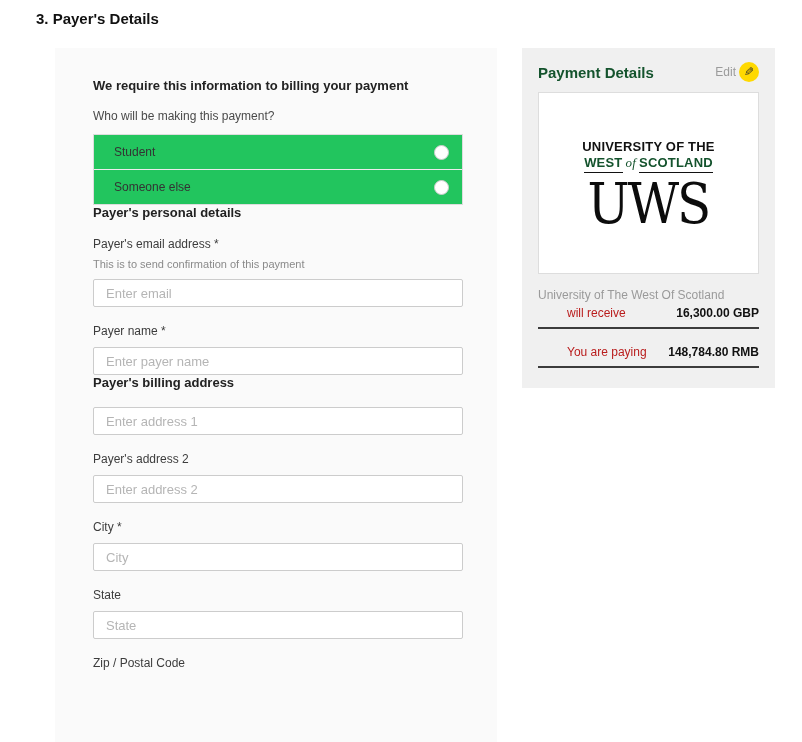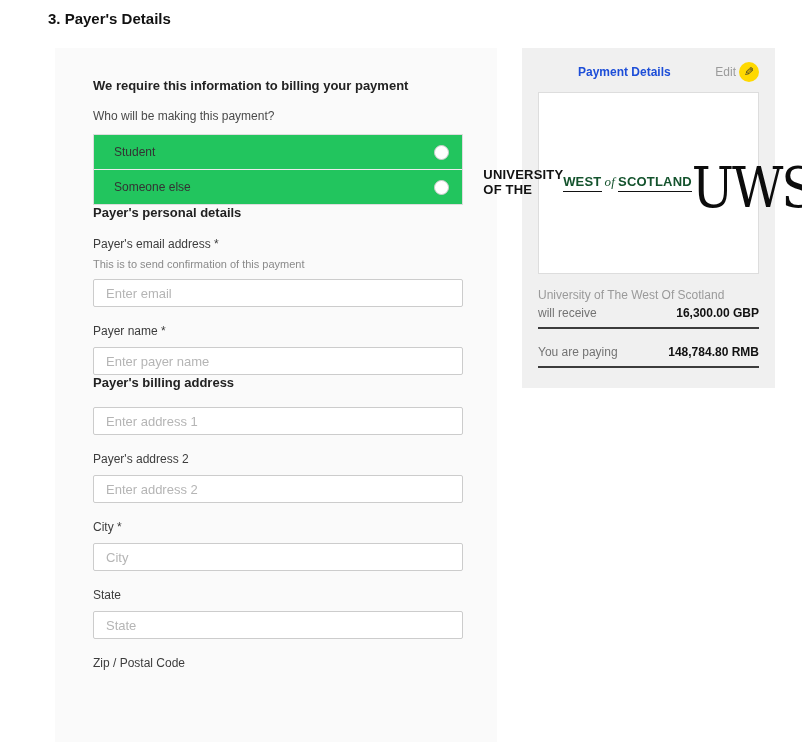--- a/index.html
+++ b/index.html
@@ -4,21 +4,21 @@
 <style>
   html,body { margin:0; padding:0; }
   body {
     width:802px; height:742px; overflow:hidden; position:relative;
     background:#ffffff;
     font-family:"Liberation Sans", sans-serif;
     -webkit-font-smoothing:antialiased;
   }
 
   .page-title {
-    position:absolute; left:48px; top:10px;
+    position:absolute; left:36px; top:10px;
     font-size:15px; font-weight:bold; color:#111;
   }
 
   
   .form-panel {
     position:absolute; left:55px; top:48px; width:442px; height:694px;
     background:#fafafa; box-sizing:border-box;
     padding:30px 34px 20px 38px;
   }
   .intro-heading { font-size:13px; font-weight:bold; color:#222; }
@@ -48,32 +48,32 @@
     font-family:"Liberation Sans", sans-serif; outline:none;
   }
   .text-input::placeholder { color:#b5b5b5; opacity:1; }
 
   
   .summary-card {
     position:absolute; left:522px; top:48px; width:253px;
     background:#f0f0f0; box-sizing:border-box; padding:14px 16px 20px;
   }
   .summary-header { display:flex; align-items:center; justify-content:space-between; }
-  .summary-title { font-size:12px; font-weight:bold; color:#1d4ed8;margin-left:40px; }
+  .summary-title { font-size:15px; font-weight:bold; color:#14532d; }
   .edit-button { display:flex; align-items:center; gap:3px; cursor:pointer; }
   .edit-label { font-size:12px; color:#9b9b9b; }
   .edit-icon {
     width:20px; height:20px; border-radius:50%; background:#ffd900;
     display:flex; align-items:center; justify-content:center;
     font-size:12px; color:#2b2b2b; transform:scaleX(-1);
   }
 
   .logo-box {
     margin-top:10px; height:180px; background:#fff; border:1px solid #ddd;
-    display:flex; flex-direction:row; align-items:center; justify-content:center;
+    display:flex; flex-direction:column; align-items:center; justify-content:center;
   }
   .logo-line1 {
     font-size:13px; font-weight:bold; color:#121212; letter-spacing:0.2px;
     line-height:1.15;
   }
   .logo-line2 {
     font-size:13px; font-weight:bold; color:#14532d; letter-spacing:0.2px;
     line-height:1.25; display:flex; align-items:baseline;
   }
   .logo-underlined { border-bottom:1px solid #121212; padding-bottom:1px; }
@@ -87,21 +87,21 @@
     transform:scaleY(1.12); transform-origin:top center;
   }
 
   .recipient { margin-top:14px; font-size:12px; color:#9a9a9a; }
   .amount-row {
     display:flex; align-items:baseline; justify-content:space-between;
     padding-bottom:7px; border-bottom:2px solid #3c3c3c;
   }
   .amount-row.first { margin-top:4px; }
   .amount-row.second { margin-top:16px; }
-  .amount-label { font-size:12px; color:#737373; }
+  .amount-label { font-size:12px; color:#b91c1c;margin-left:29px; }
   .amount-value { font-size:12px; font-weight:bold; color:#111; }
 </style>
 </head>
 <body>
 
 <div class="page-title">3. Payer's Details</div>
 
 <div class="form-panel">
 
   <div class="intro-heading">We require this information to billing your payment</div>

